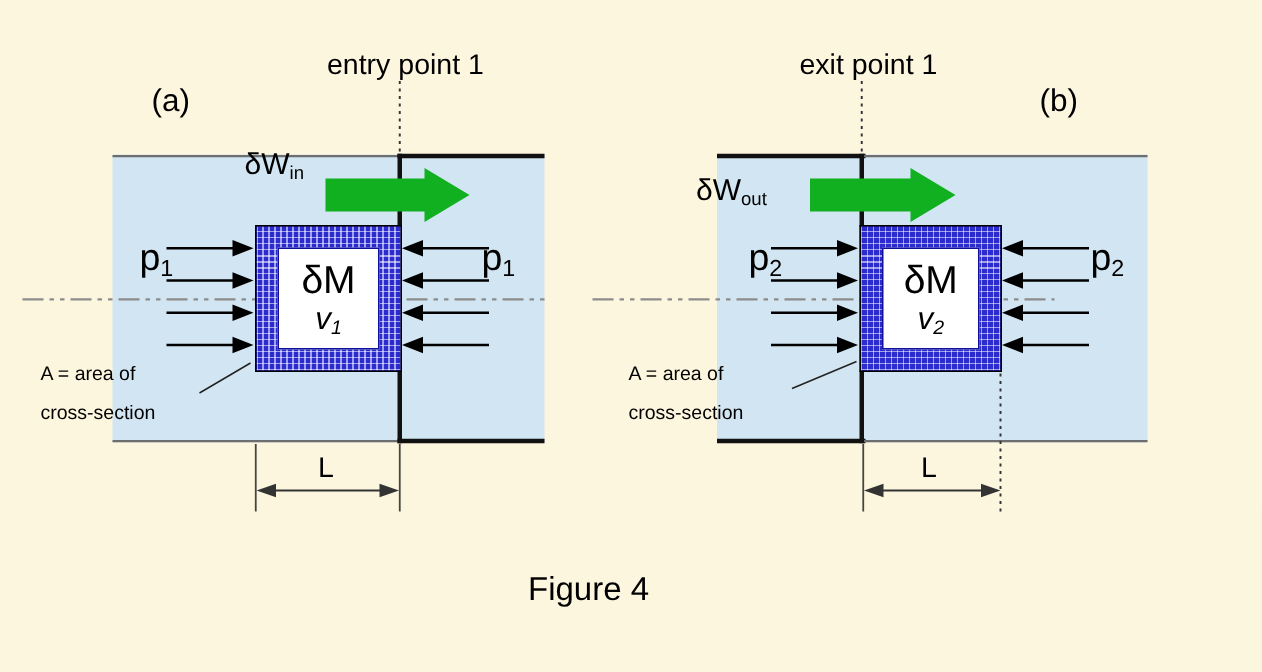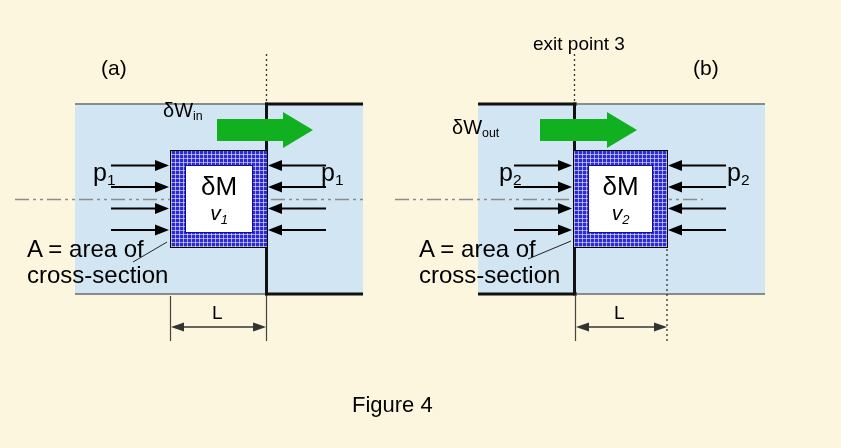--- a/index.html
+++ b/index.html
@@ -39,21 +39,21 @@
     display:flex; flex-direction:column; align-items:center; justify-content:center; gap:3px;
   }
   .cv-mass{font-size:26px; line-height:1;}
   .cv-vel{font-size:21px; line-height:1; font-style:italic;}
   .lbl{position:absolute; z-index:3; white-space:nowrap; line-height:1.15;}
   sub{font-size:0.62em; vertical-align:-0.28em;}
   .boundary{font-size:19px;}
   .pletter{font-size:21px;}
   .work{font-size:20px;}
   .press{font-size:25px;}
-  .area{font-size:24px; line-height:26px;}
+  .area{font-size:13px; line-height:26px;}
   .ldim{font-size:19px;}
   .caption{font-size:22px;}
 </style>
 </head>
 <body>
 
 <div class="canvas">
 
   <div class="fluid" style="left:75px;top:103px;width:288px;height:192px"></div>
   <div class="fluid" style="left:478px;top:103px;width:287px;height:192px"></div>
@@ -159,36 +159,37 @@
       <div class="cv-vel"><span>v</span><sub>1</sub></div>
     </div>
   </div>
   <div class="cv" style="left:573px;top:150px;width:95px;height:98px">
     <div class="cv-inner">
       <div class="cv-mass">δM</div>
       <div class="cv-vel"><span>v</span><sub>2</sub></div>
     </div>
   </div>
 
+  <div class="lbl boundary" style="left:218px;top:33px">entry point 1</div>
   <div class="lbl pletter" style="left:101px;top:56px">(a)</div>
   <div class="lbl work" style="left:163px;top:99px"><span>δW</span><sub>in</sub></div>
   <div class="lbl press" style="left:93px;top:158px"><span>p</span><sub>1</sub></div>
   <div class="lbl press" style="left:321px;top:158px"><span>p</span><sub>1</sub></div>
   <div class="lbl area" style="left:27px;top:236px">
     <div>A = area of</div>
     <div>cross-section</div>
   </div>
   <div class="lbl ldim" style="left:212px;top:302px">L</div>
 
-  <div class="lbl boundary" style="left:533px;top:33px">exit point 3</div>
+  <div class="lbl boundary" style="left:533px;top:33px">exit point 1</div>
   <div class="lbl pletter" style="left:693px;top:56px">(b)</div>
-  <div class="lbl work" style="left:452px;top:116px"><span>δW</span><sub>out</sub></div>
+  <div class="lbl work" style="left:464px;top:116px"><span>δW</span><sub>out</sub></div>
   <div class="lbl press" style="left:499px;top:158px"><span>p</span><sub>2</sub></div>
   <div class="lbl press" style="left:727px;top:158px"><span>p</span><sub>2</sub></div>
   <div class="lbl area" style="left:419px;top:236px">
     <div>A = area of</div>
     <div>cross-section</div>
   </div>
   <div class="lbl ldim" style="left:614px;top:302px">L</div>
 
-  <div class="lbl caption" style="left:352px;top:392px">Figure 4</div>
+  <div class="lbl caption" style="left:352px;top:380px">Figure 4</div>
 
 </div>
 
 </body></html>

